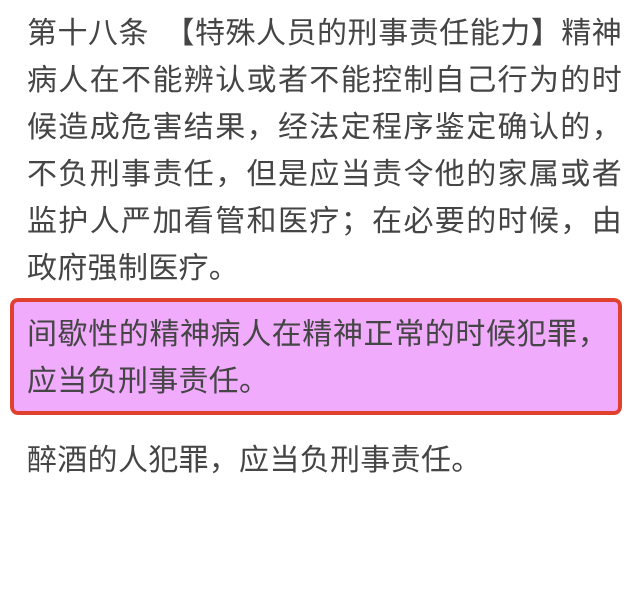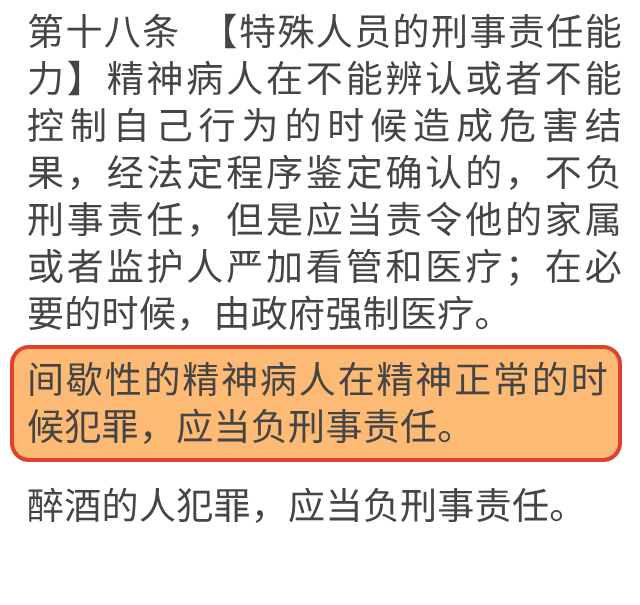--- a/index.html
+++ b/index.html
@@ -11,38 +11,38 @@
     font-family: "Liberation Sans", "DejaVu Sans", sans-serif;
     color: #454545;
     -webkit-font-smoothing: antialiased;
   }
   .article {
     width: 640px;
     min-height: 605px;
     padding: 9px 18px 15px 10px;
   }
   .para {
-    font-size: 37px;
+    font-size: 30px;
     line-height: 47px;
     letter-spacing: 0.3px;
     font-weight: 400;
     text-align: justify;
     text-justify: inter-ideograph;
     word-break: break-all;
     overflow-wrap: anywhere;
   }
   .para.indented {
     padding-left: 17px;
   }
   .highlight-box {
     border: 4px solid #e0402e;
-    border-radius: 19px;
+    border-radius: 8px;
     margin: 7px 0 13px 0;
     padding: 8px 10px 7px 13px;
-    background: #fdba74;
+    background: #f0abfc;
   }
   .para-3 {
     margin-top: 0;
   }
   .para-4 {
     margin-top: 21px;
   }
 </style>
 </head>
 <body>

